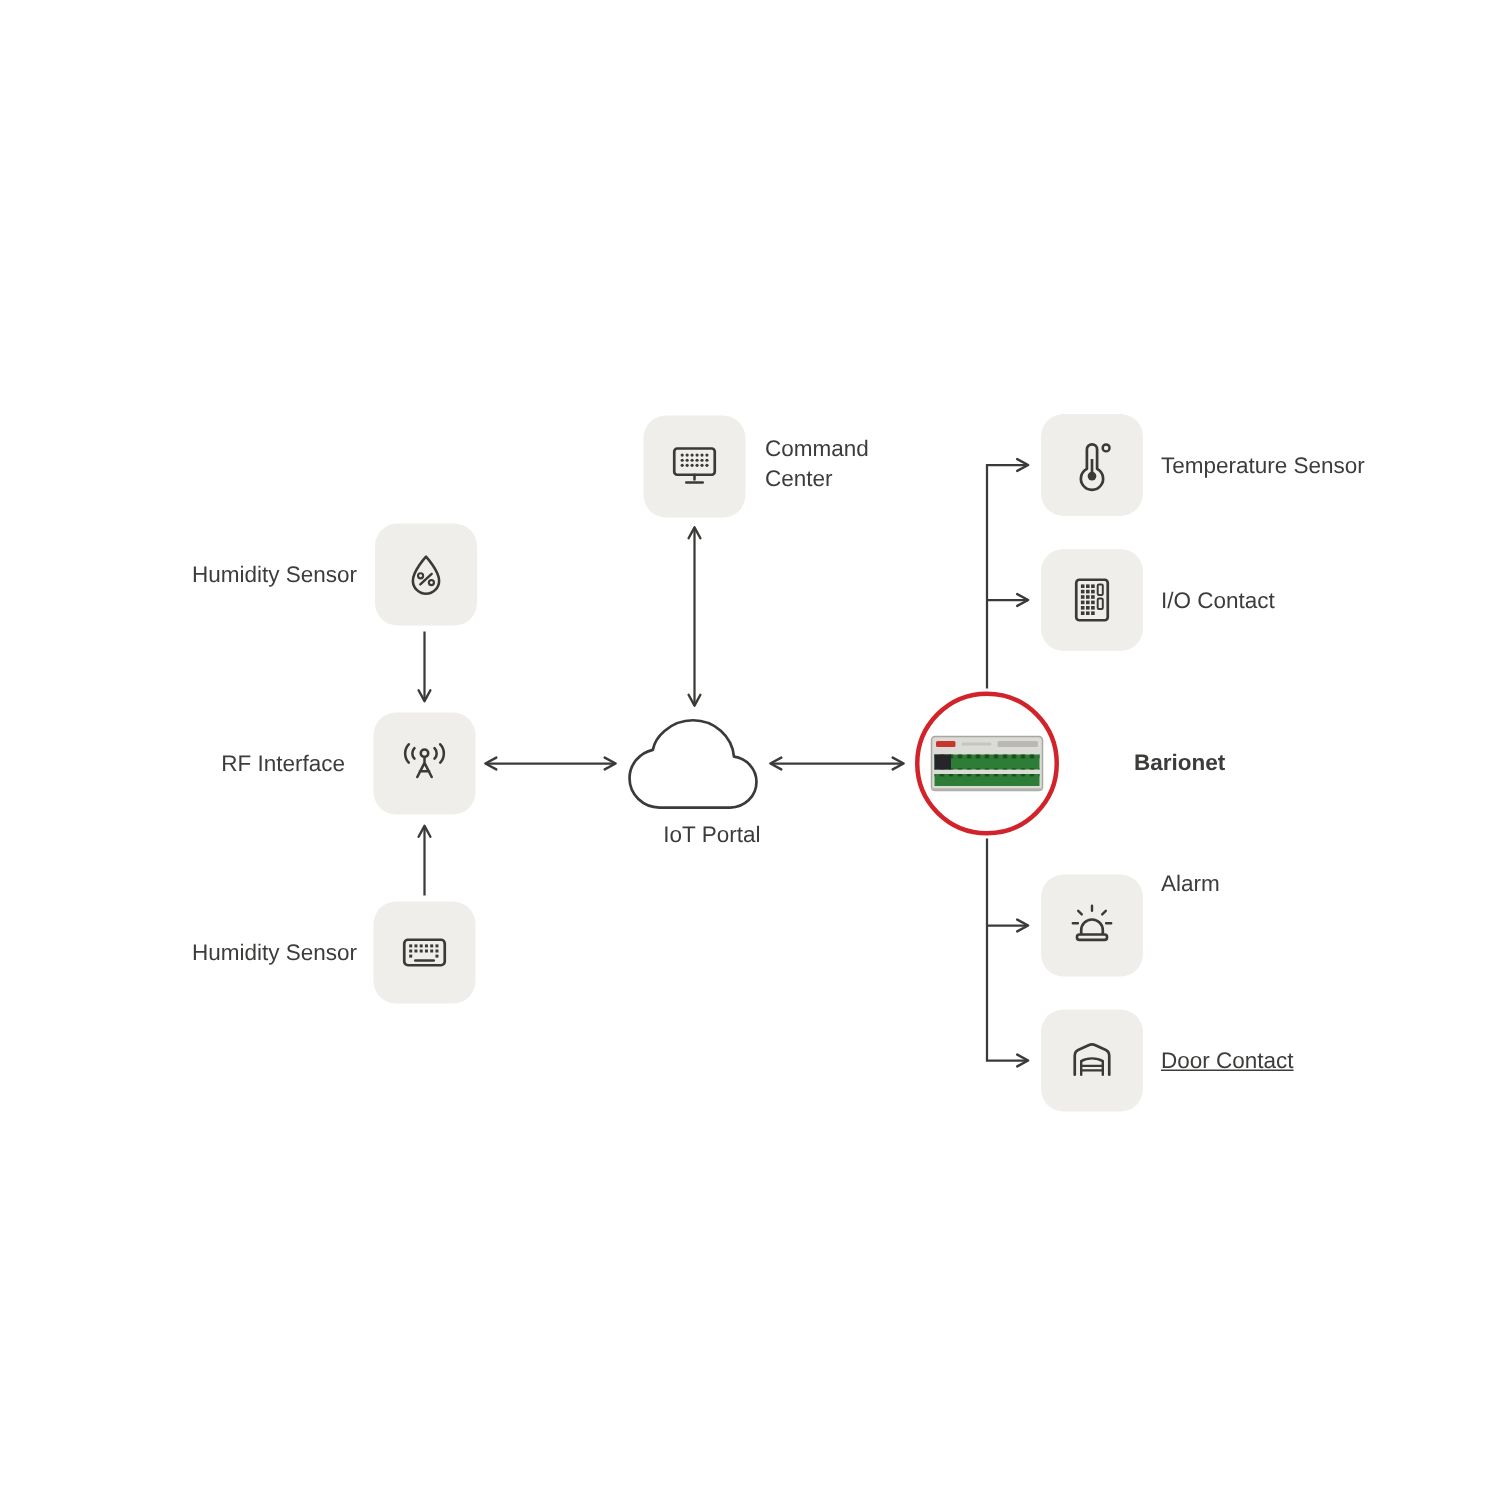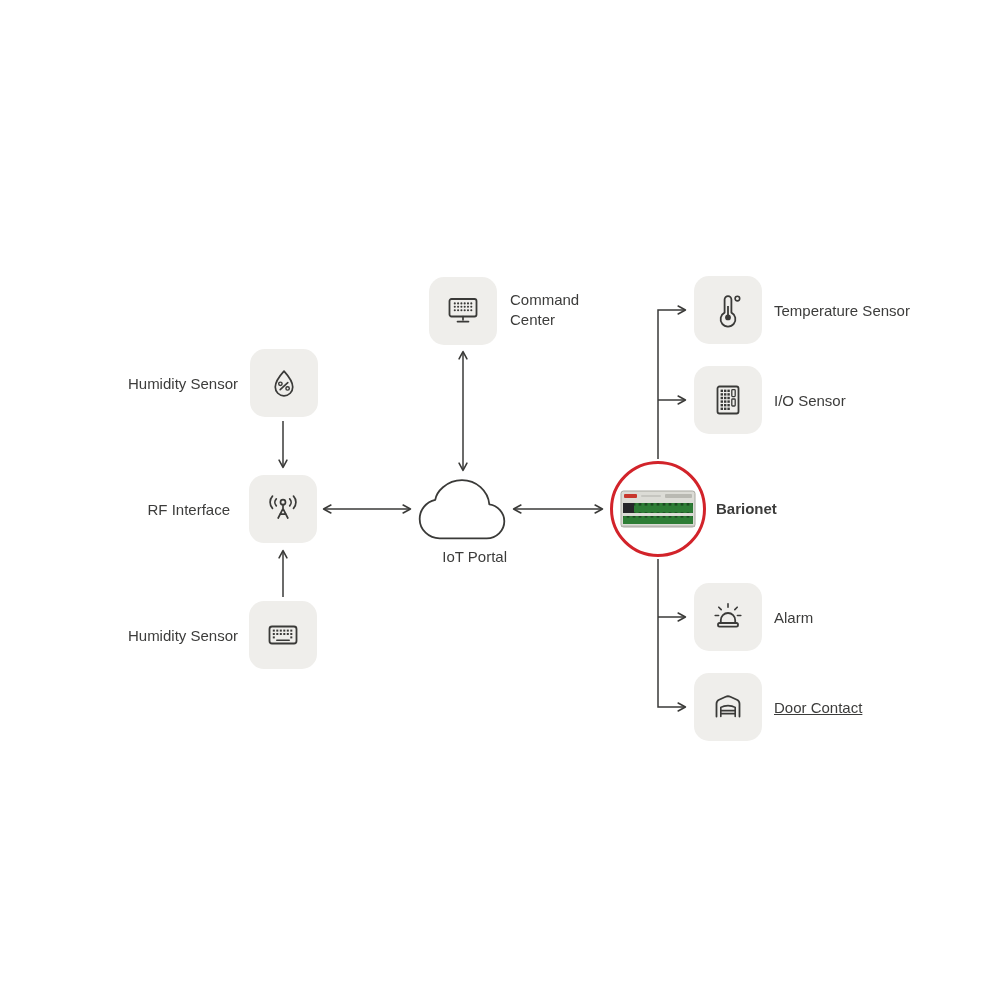--- a/index.html
+++ b/index.html
@@ -144,21 +144,21 @@
       <rect x="46" y="8" width="27" height="4" rx="1" fill="#b9b9b2"></rect>
       <rect x="22" y="9" width="20" height="2" rx="1" fill="#c6c6c0"></rect>
       <rect x="4" y="17" width="70" height="10" fill="#2e7d36"></rect>
       <rect x="4" y="17" width="70" height="10" fill="url(#term)"></rect>
       <rect x="4" y="17" width="11" height="10" fill="#26262a"></rect>
       <rect x="4" y="30" width="70" height="8" fill="#2e7d36"></rect>
       <rect x="4" y="30" width="70" height="8" fill="url(#term)"></rect>
       <rect x="2" y="39.5" width="74" height="1.5" fill="#b5b5af"></rect>
     </svg>
   </div>
-  <div class="label bold" style="left:716px;top:499px;">Barionet</div>
+  <div class="label bold" style="left:756px;top:499px;">Barionet</div>
 
   <div class="tile" style="left:694px;top:276px;">
     <svg width="40" height="40" viewBox="0 0 40 40">
       <path d="M16.6 9.6a3.4 3.4 0 0 1 6.8 0v13a7.4 7.4 0 1 1-6.8 0Z" stroke="currentColor" stroke-width="1.8" fill="none" stroke-linejoin="round"></path>
       <line x1="20" y1="16" x2="20" y2="26.5" stroke="currentColor" stroke-width="1.8"></line>
       <circle cx="20" cy="27.4" r="2.9" fill="currentColor" stroke="none"></circle>
       <circle cx="29.4" cy="8.6" r="2.3" stroke="currentColor" stroke-width="1.6" fill="none"></circle>
     </svg>
   </div>
   <div class="label" style="left:774px;top:301px;">Temperature Sensor</div>
@@ -183,30 +183,30 @@
           <rect x="16.0" y="24.0" width="2.4" height="2.4"></rect>
           <rect x="19.4" y="24.0" width="2.4" height="2.4"></rect>
         <rect x="12.6" y="27.6" width="2.4" height="2.4"></rect>
           <rect x="16.0" y="27.6" width="2.4" height="2.4"></rect>
           <rect x="19.4" y="27.6" width="2.4" height="2.4"></rect>
       </g>
       <rect x="23.8" y="9.6" width="3.4" height="7" rx="0.8" stroke="currentColor" stroke-width="1.3" fill="none"></rect>
       <rect x="23.8" y="19.0" width="3.4" height="7" rx="0.8" stroke="currentColor" stroke-width="1.3" fill="none"></rect>
     </svg>
   </div>
-  <div class="label" style="left:774px;top:391px;">I/O Sensor</div>
+  <div class="label" style="left:774px;top:391px;">I/O Contact</div>
 
   <div class="tile" style="left:694px;top:583px;">
     <svg width="40" height="40" viewBox="0 0 40 40">
       <path d="M12.8 26v-2.8a7.2 7.2 0 0 1 14.4 0V26" stroke="currentColor" stroke-width="1.8" fill="none" stroke-linejoin="round"></path>
       <rect x="10" y="26" width="20" height="3.6" rx="1.6" stroke="currentColor" stroke-width="1.8" fill="none"></rect>
       <path d="M7.2 18.5h3.4M29.4 18.5h3.4M10.8 10.2l2.4 2.4M29.2 10.2l-2.4 2.4M20 6.8v3.4" stroke="currentColor" stroke-width="1.6" fill="none" stroke-linecap="round"></path>
     </svg>
   </div>
-  <div class="label" style="left:774px;top:608px;">Alarm</div>
+  <div class="label" style="left:774px;top:580px;">Alarm</div>
 
   <div class="tile" style="left:694px;top:673px;">
     <svg width="40" height="40" viewBox="0 0 40 40">
       <path d="M8.5 29.5V16.8c0-1.7 1-3.3 2.6-4l6.6-3c1.5-.7 3.1-.7 4.6 0l6.6 3c1.6.7 2.6 2.3 2.6 4V29.5" stroke="currentColor" stroke-width="1.8" fill="none" stroke-linecap="round"></path>
       <path d="M12.8 29.5v-9.1c2-1.2 4.4-1.8 7.2-1.8s5.2.6 7.2 1.8v9.1" stroke="currentColor" stroke-width="1.6" fill="none" stroke-linecap="round"></path>
       <path d="M12.8 23.6h14.4M12.8 26.6h14.4" stroke="currentColor" stroke-width="1.6" fill="none"></path>
     </svg>
   </div>
   <div class="label" style="left:774px;top:698px;text-decoration:underline;">Door Contact</div>
 

